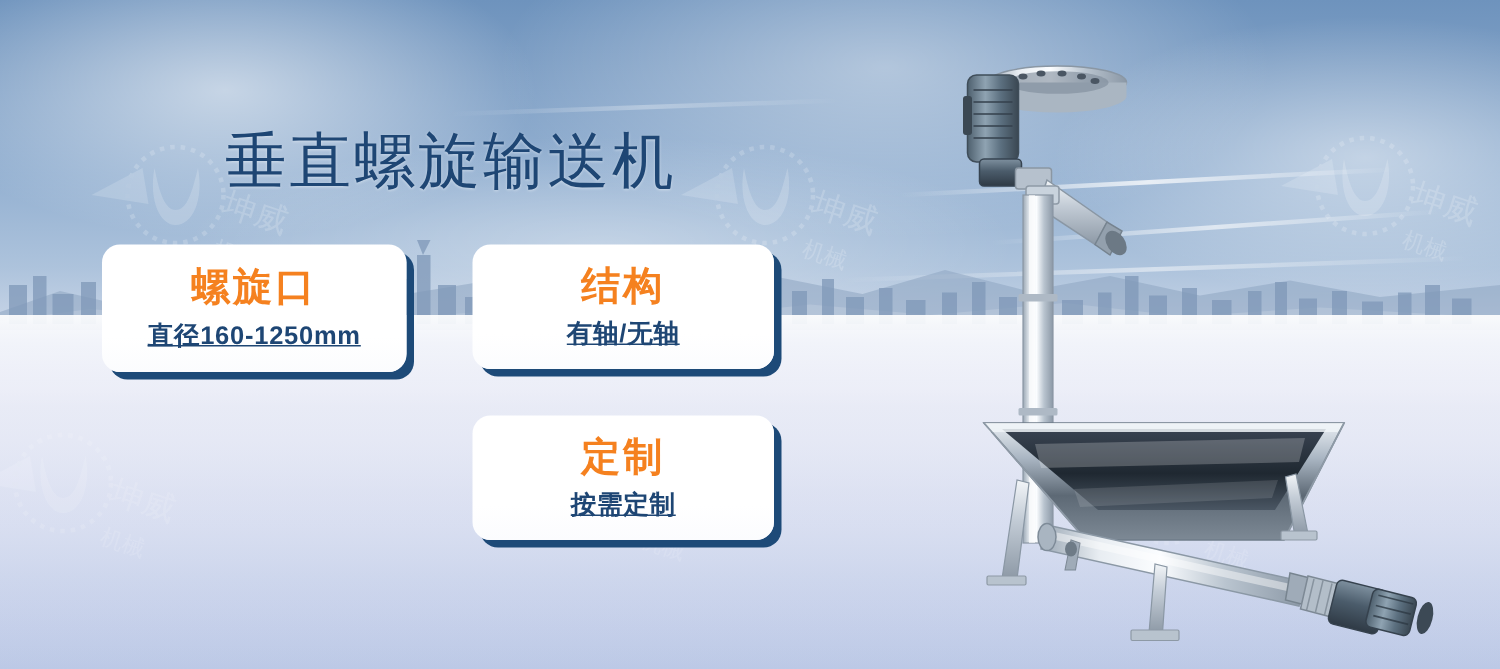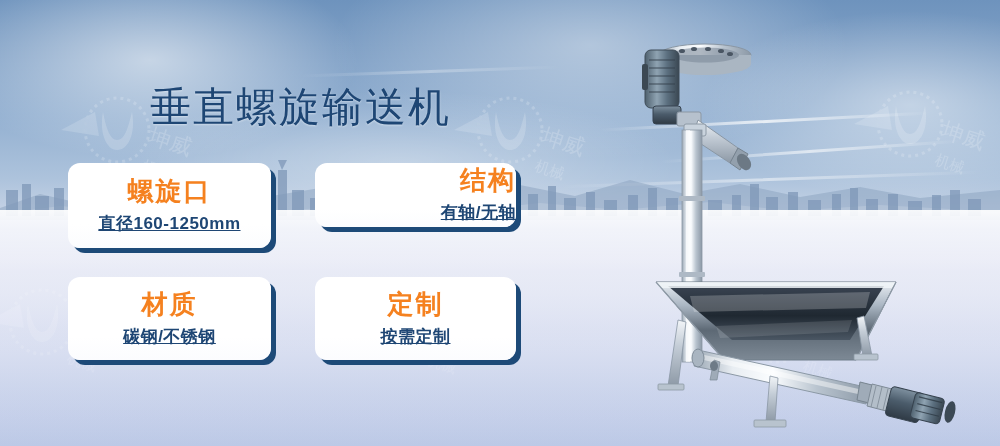--- a/index.html
+++ b/index.html
@@ -95,21 +95,21 @@
   .card .c-title {
     font-size:26px; font-weight:bold; color:#f5811f;
     letter-spacing:2px; line-height:1.15;
   }
   .card .c-sub {
     margin-top:7px;
     font-size:17px; font-weight:bold; color:#1e4674;
     letter-spacing:.5px; line-height:1.2;text-decoration:underline;
   }
   #card0 { left:68px;  top:163px; width:203px; height:85px; }
-  #card1 { left:315px; top:163px; width:201px; height:64px;align-items:flex-end; }
+  #card1 { left:315px; top:163px; width:201px; height:83px; }
   #card2 { left:68px;  top:277px; width:203px; height:83px; }
   #card3 { left:315px; top:277px; width:201px; height:83px;justify-content:center; }
 
   
   #machine { position:absolute; left:620px; top:20px; width:380px; height:420px; }
   #machine svg { display:block; width:380px; height:420px; }
 </style>
 </head>
 <body>
 
@@ -255,24 +255,20 @@
   <h1 id="title">垂直螺旋输送机</h1>
 
   <div class="card" id="card0">
     <div class="c-title">螺旋口</div>
     <div class="c-sub">直径160-1250mm</div>
   </div>
   <div class="card" id="card1">
     <div class="c-title">结构</div>
     <div class="c-sub">有轴/无轴</div>
   </div>
-  <div class="card" id="card2">
-    <div class="c-title">材质</div>
-    <div class="c-sub">碳钢/不锈钢</div>
-  </div>
   <div class="card" id="card3">
     <div class="c-title">定制</div>
     <div class="c-sub">按需定制</div>
   </div>
 
   <div id="machine">
     <svg viewBox="0 0 380 420">
       <defs>
         <linearGradient id="steel" x1="0" y1="0" x2="1" y2="0">
           <stop offset="0%" stop-color="#9aa7b4"></stop>

